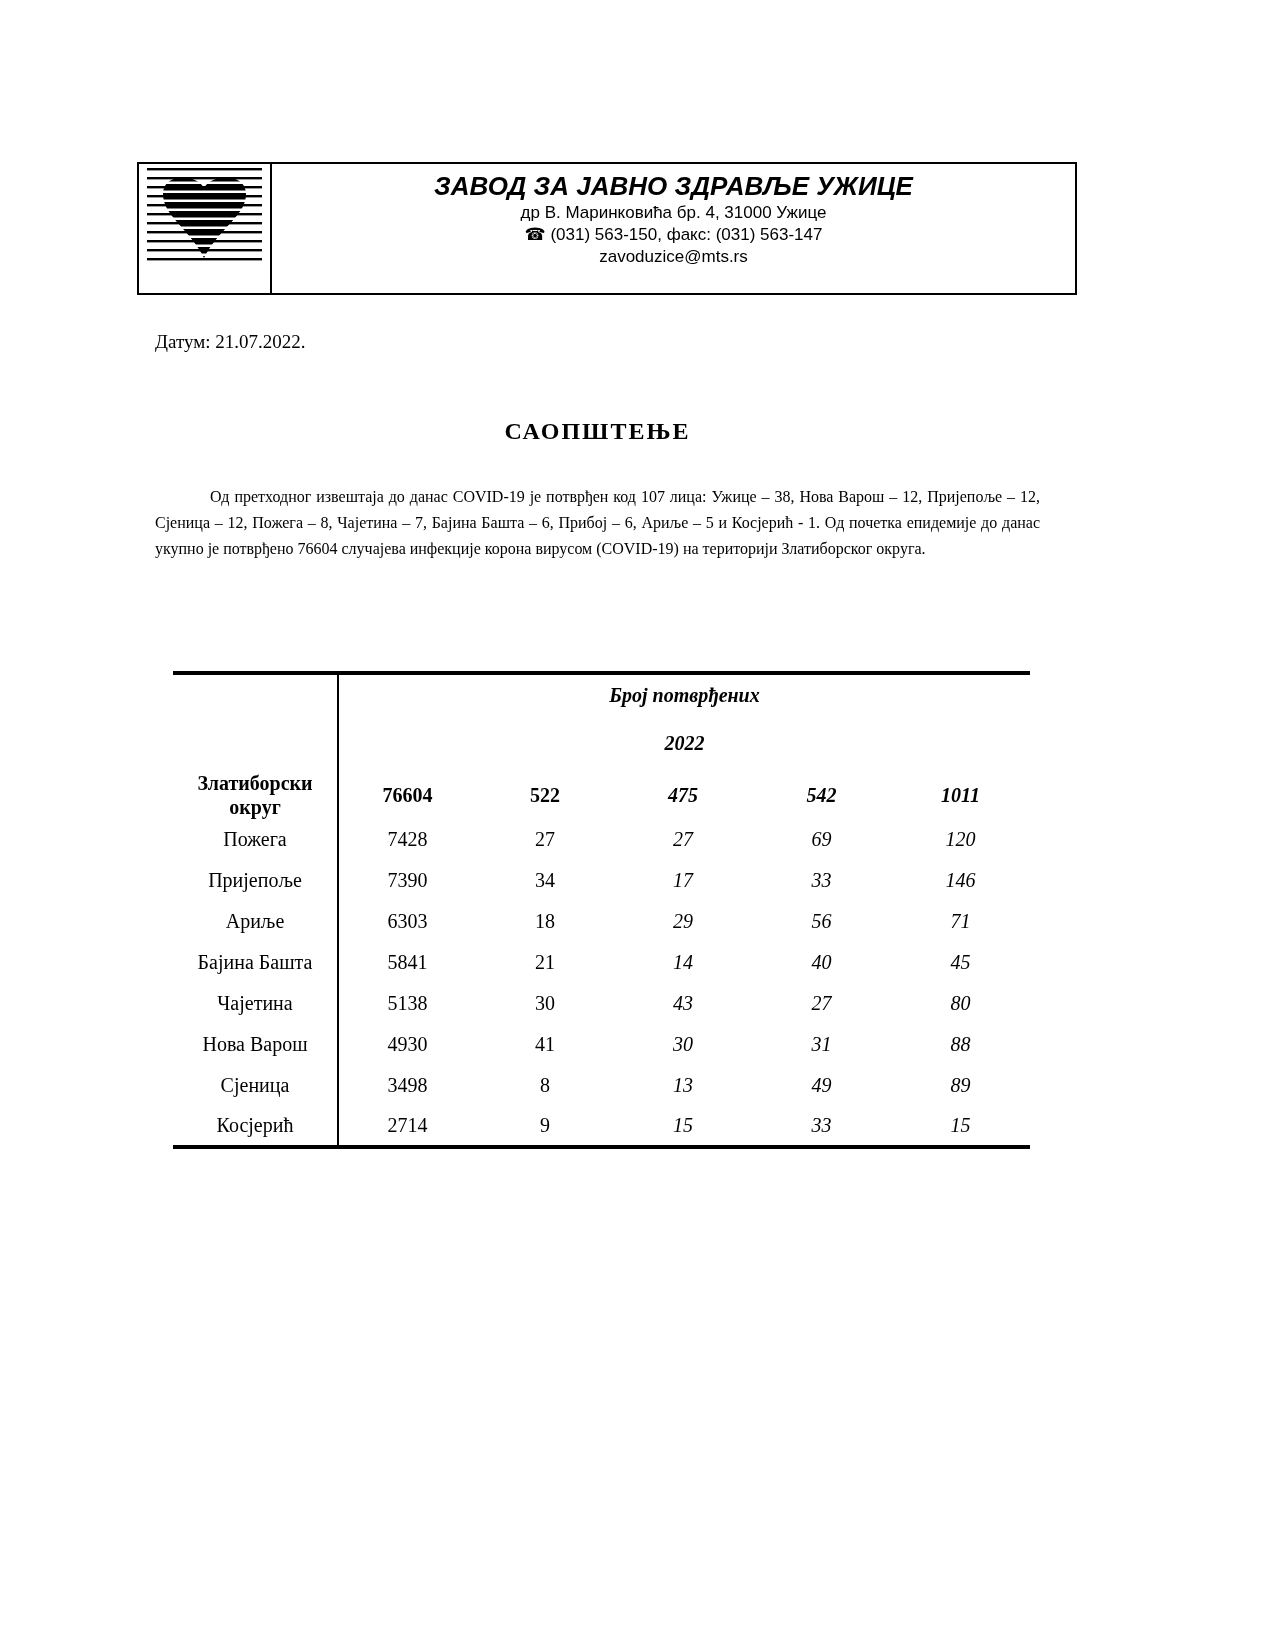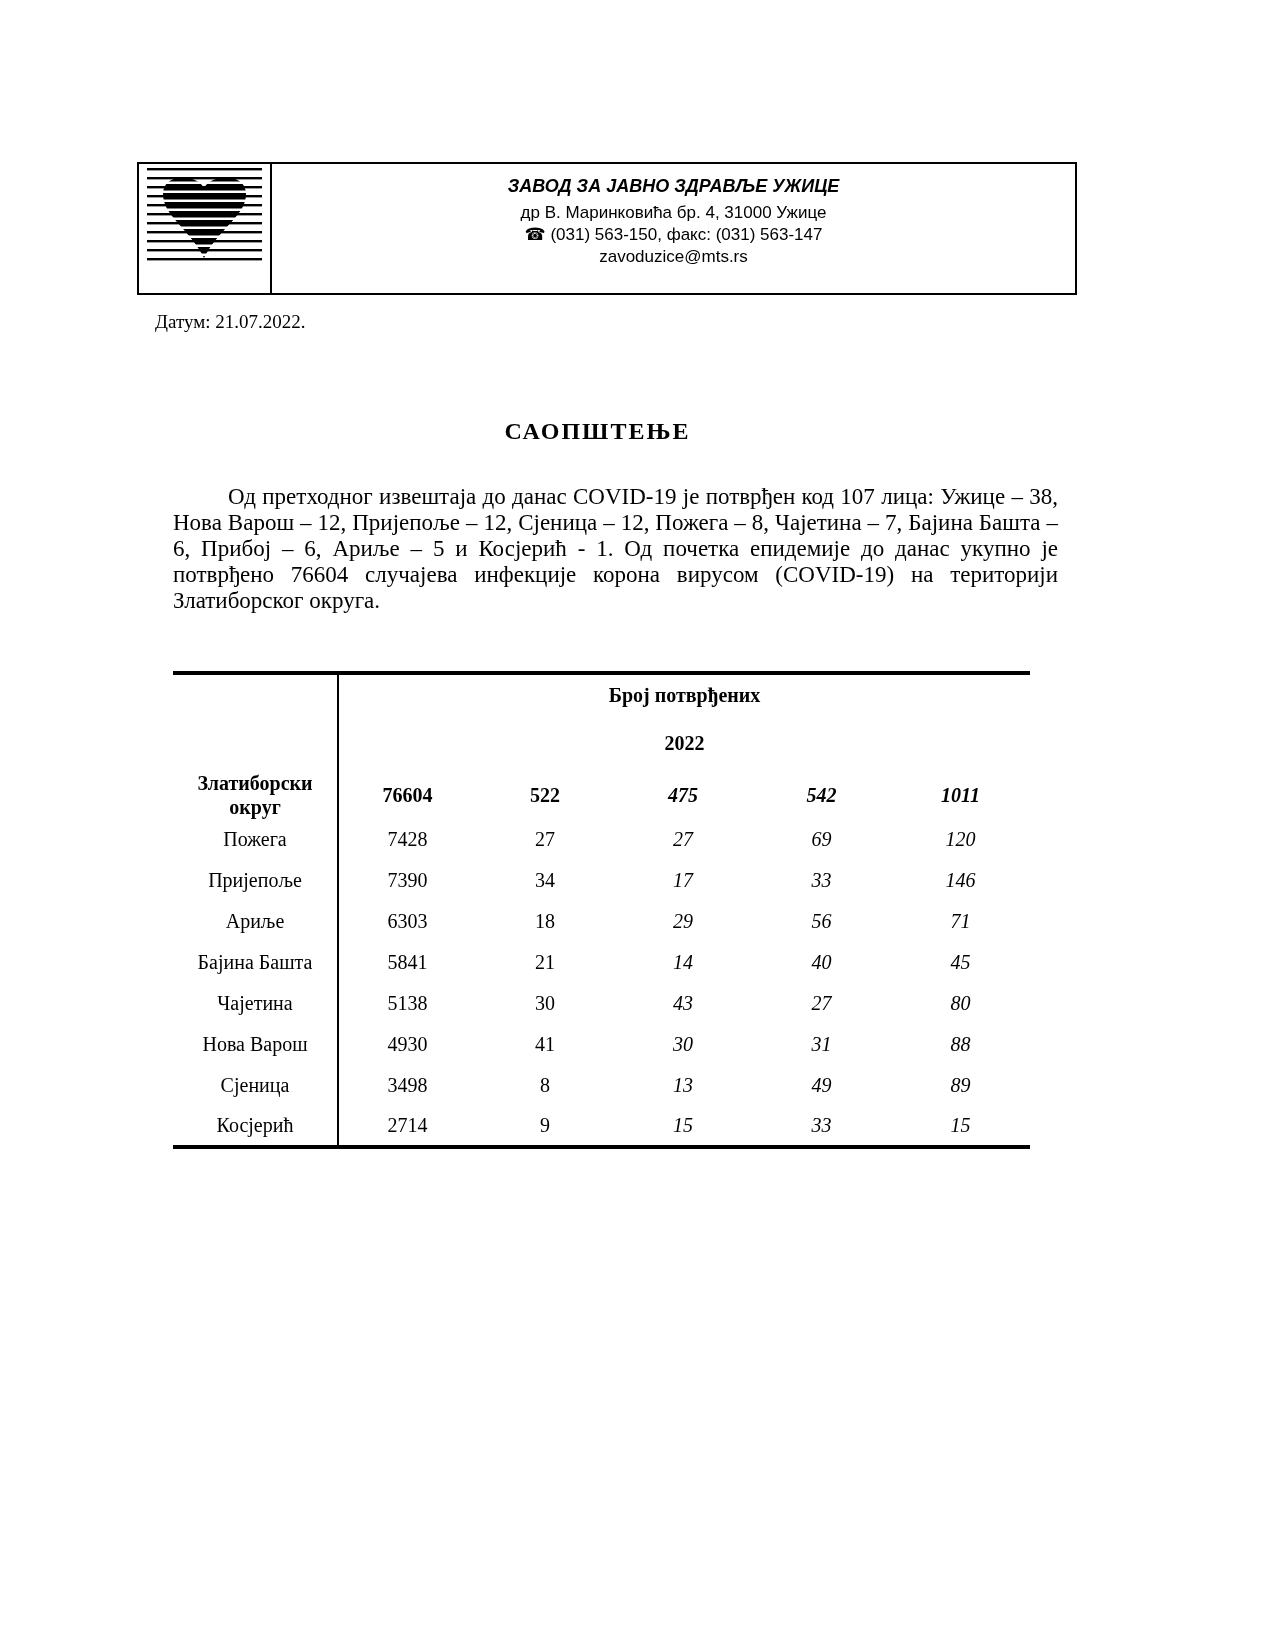--- a/index.html
+++ b/index.html
@@ -17,54 +17,54 @@
   }
   .logo-cell {
     width:133px; flex:0 0 133px; border-right:2px solid #000; box-sizing:border-box;
     display:flex; justify-content:center; align-items:flex-start; padding-top:4px;
   }
   .logo-svg { width:115px; height:95px; display:block; }
   .header-text {
     flex:1; text-align:center; font-family:"Liberation Sans", sans-serif;
     padding-top:5px;
   }
-  .org-name { font-size:18px; font-weight:bold; font-style:italic; line-height:30px; margin:2px 0 1px; }
+  .org-name { font-size:26px; font-weight:bold; font-style:italic; line-height:30px; margin:2px 0 1px; }
   .h-line  { font-size:17px; line-height:22px; }
 
   
   .date-line {
-    position:absolute; left:155px; top:311px; font-size:19px;
+    position:absolute; left:155px; top:331px; font-size:19px;
   }
   .doc-title {
     position:absolute; left:155px; top:418px; width:885px;
     text-align:center; font-weight:bold; font-size:24px; letter-spacing:2px;
   }
   .body-par {
-    position:absolute; left:173px; top:484px; width:885px;
-    font-size:23px; line-height:26px; text-align:justify; text-indent:55px;
+    position:absolute; left:155px; top:484px; width:885px;
+    font-size:16px; line-height:26px; text-align:justify; text-indent:55px;
   }
 
   
   .covid-table {
     position:absolute; left:173px; top:671px; width:857px;
     border-collapse:collapse; table-layout:fixed;
     border-top:4px solid #000; border-bottom:4px solid #000;
     font-size:20px;
   }
   .covid-table td { text-align:center; vertical-align:middle; padding:0; overflow:hidden; }
   .c1 { border-right:2px solid #000; }
 
   tr.r-group { height:42px; }
   tr.r-year  { height:56px; }
   tr.r-head  { height:109px; }
   tr.r-total { height:48px; }
   tr.r-total td { line-height:24px; }
   tr.r-data  { height:41px; }
 
-  .group-cell { font-weight:bold; padding-left:138px;margin-left:31px; }
+  .group-cell { font-weight:bold; font-style:italic; padding-left:138px;margin-left:31px; }
   .head-cell  { font-weight:bold; font-style:italic; line-height:26px; }
   .epi-wrap   { max-width:100px; margin:0 auto; }
 
   tr.r-total td { font-weight:bold; }
   tr.r-total td:nth-child(n+4),
   tr.r-data  td:nth-child(n+4) { font-style:italic; }
 </style>
 </head>
 <body>
 

